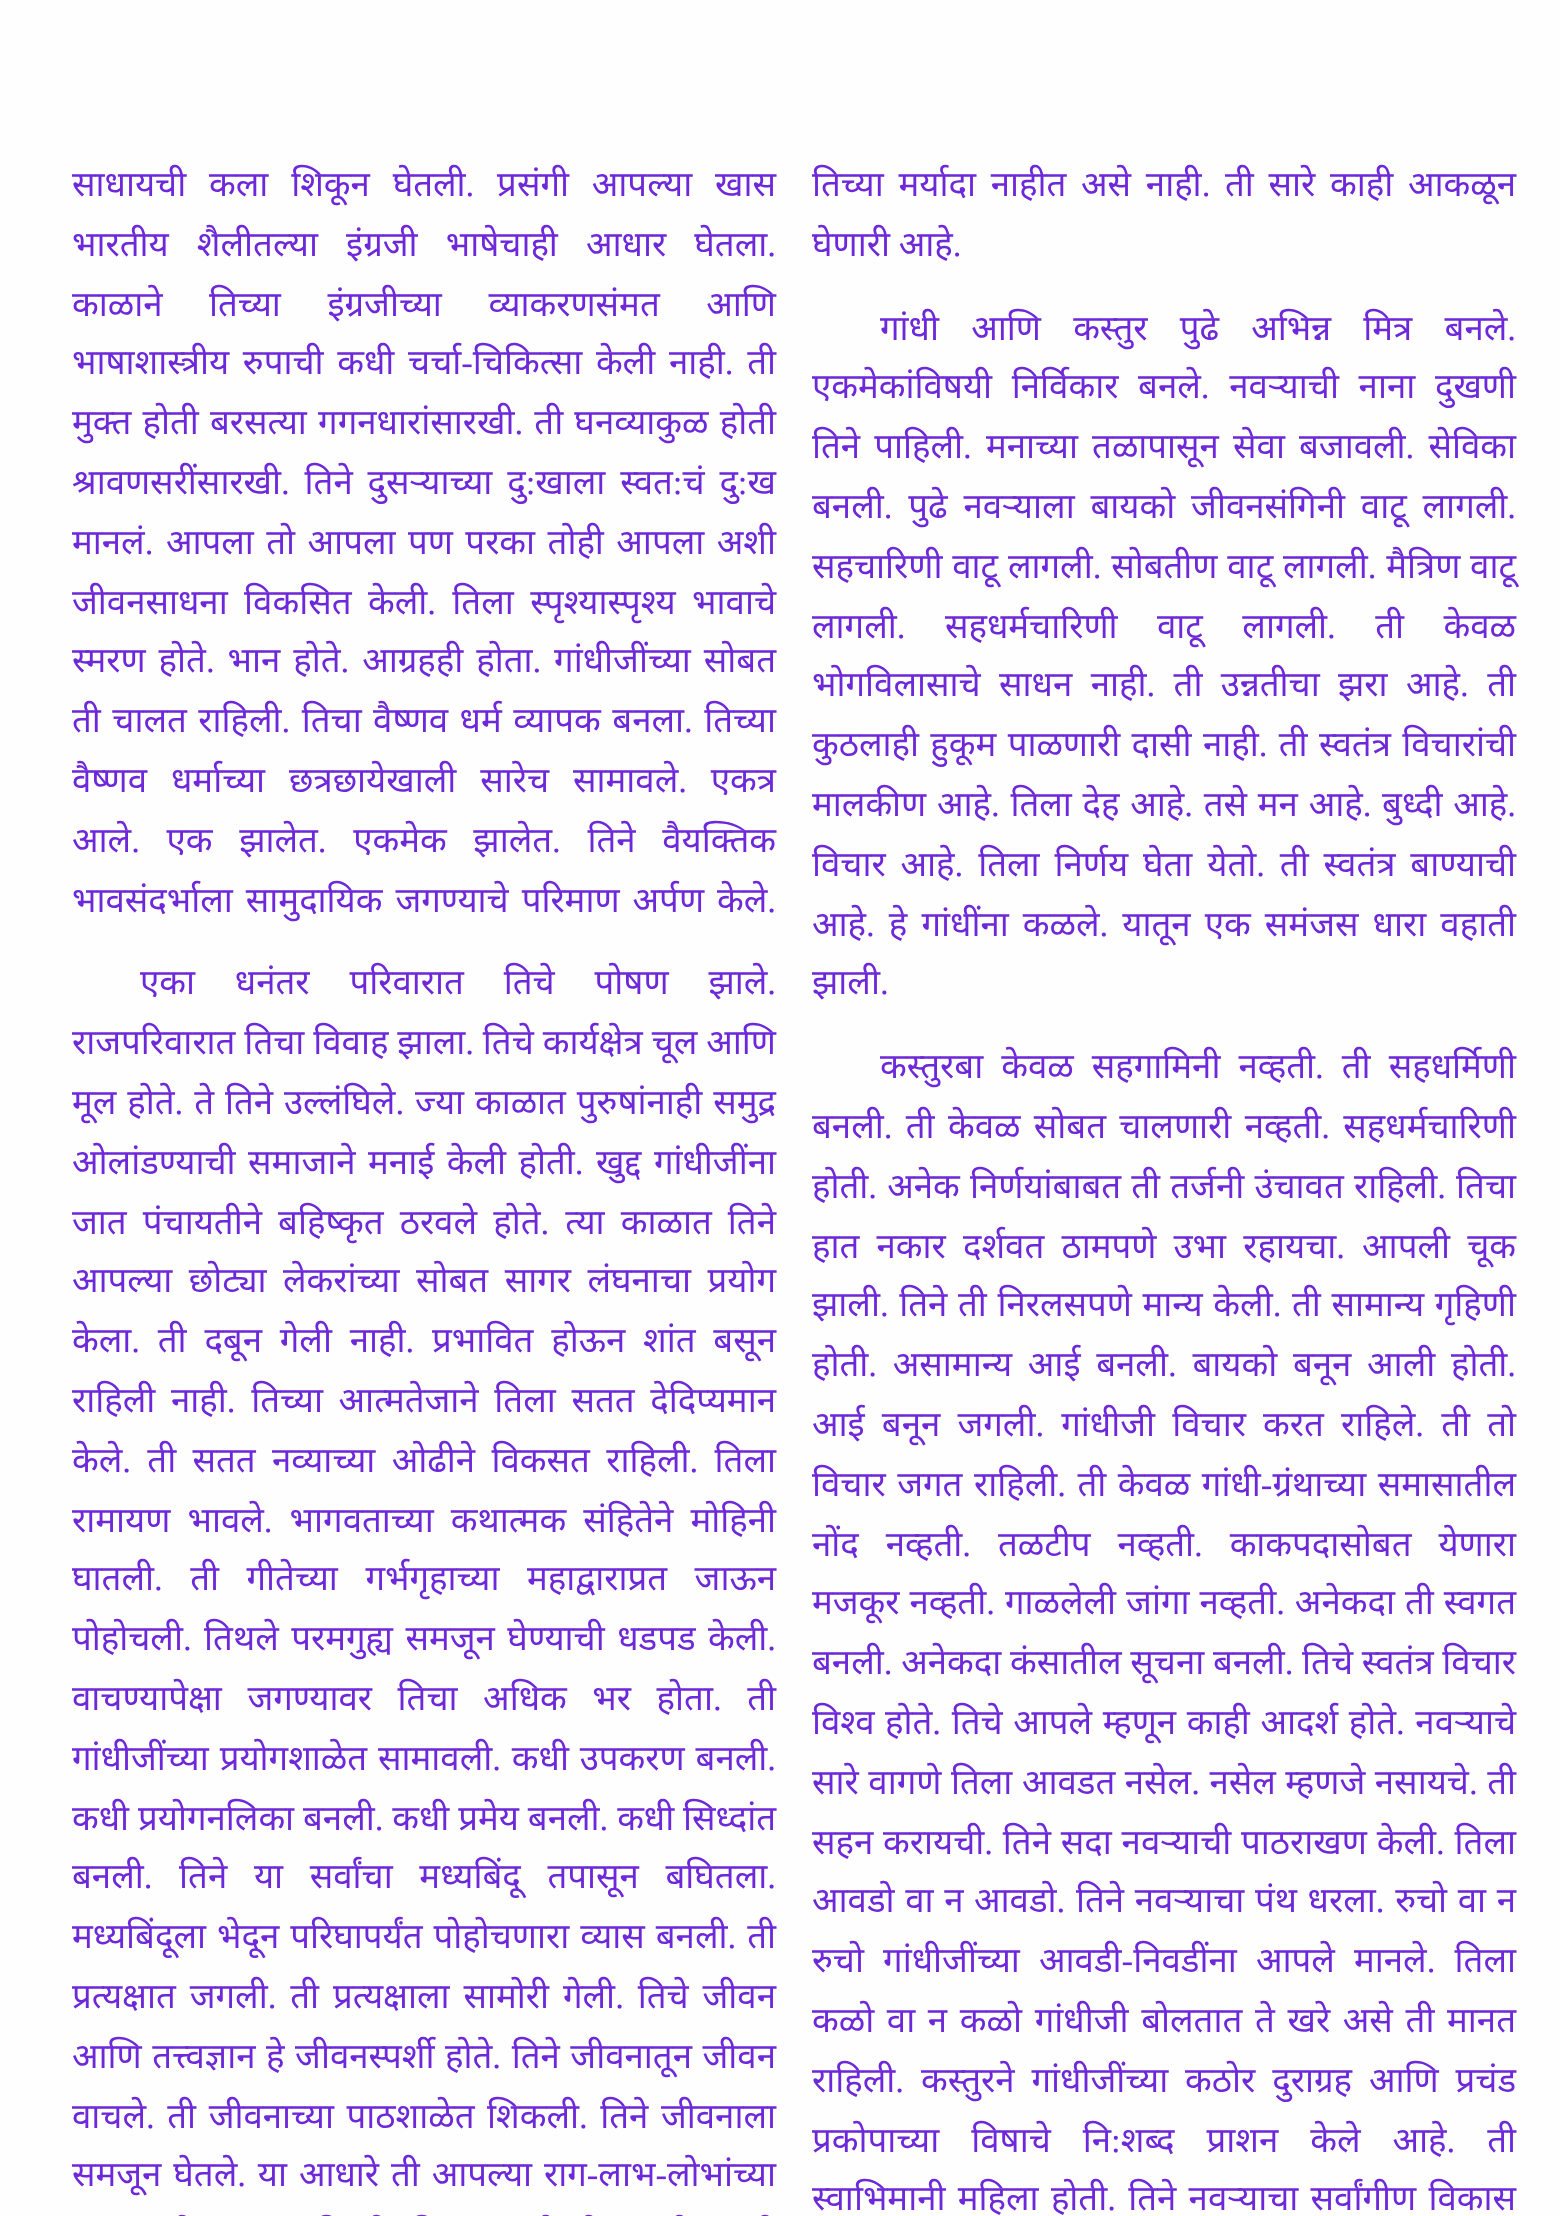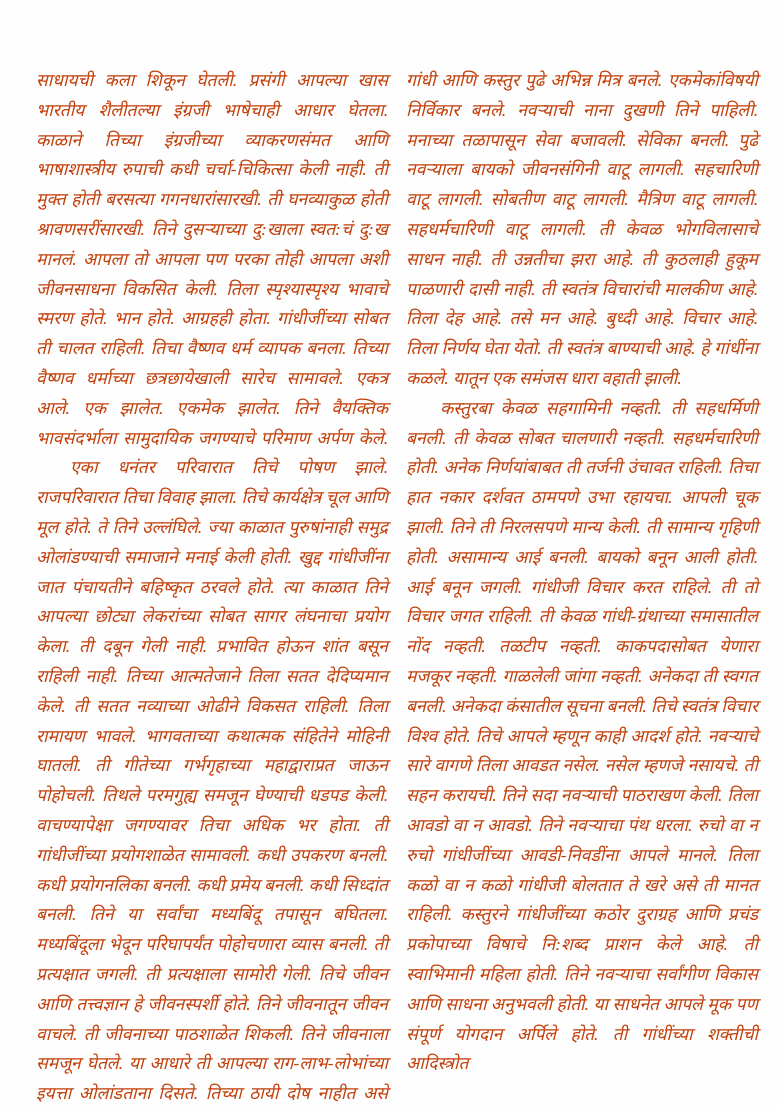--- a/index.html
+++ b/index.html
@@ -27,30 +27,29 @@
     flex-direction: row;
     align-items: flex-start;
     gap: 18px;
     height: 1000px;
   }
   .column {
     width: 352px;
     flex: 0 0 352px;
   }
   .para {
-    margin: 0 0 0 0;
+    margin: 12px 0 0 0;
     text-align: justify;
     text-justify: inter-word;
     font-size: 17.4px;
     line-height: 29.8px;
     letter-spacing: 0px;
     word-spacing: 0px;
-    color: #c2410c;
+    color: #6d28d9;
     font-weight: 500;
-    font-style: italic;
     -webkit-font-smoothing: none;
   }
   .para + .para {
     text-indent: 34px;
   }
   .para.cont {
     text-indent: 0;
   }
   .para.last-line-natural {
     text-align-last: left;
@@ -65,18 +64,19 @@
 
 <div class="page">
   <div class="columns">
 
     <div class="column">
       <p class="para cont flows">साधायची कला शिकून घेतली. प्रसंगी आपल्या खास भारतीय शैलीतल्या इंग्रजी भाषेचाही आधार घेतला. काळाने तिच्या इंग्रजीच्या व्याकरणसंमत आणि भाषाशास्त्रीय रुपाची कधी चर्चा-चिकित्सा केली नाही. ती मुक्त होती बरसत्या गगनधारांसारखी. ती घनव्याकुळ होती श्रावणसरींसारखी. तिने दुसऱ्याच्या दु:खाला स्वत:चं दु:ख मानलं. आपला तो आपला पण परका तोही आपला अशी जीवनसाधना विकसित केली. तिला स्पृश्यास्पृश्य भावाचे स्मरण होते. भान होते. आग्रहही होता. गांधीजींच्या सोबत ती चालत राहिली. तिचा वैष्णव धर्म व्यापक बनला. तिच्या वैष्णव धर्माच्या छत्रछायेखाली सारेच सामावले. एकत्र आले. एक झालेत. एकमेक झालेत. तिने वैयक्तिक भावसंदर्भाला सामुदायिक जगण्याचे परिमाण अर्पण केले.</p>
       <p class="para flows">एका धनंतर परिवारात तिचे पोषण झाले. राजपरिवारात तिचा विवाह झाला. तिचे कार्यक्षेत्र चूल आणि मूल होते. ते तिने उल्लंघिले. ज्या काळात पुरुषांनाही समुद्र ओलांडण्याची समाजाने मनाई केली होती. खुद्द गांधीजींना जात पंचायतीने बहिष्कृत ठरवले होते. त्या काळात तिने आपल्या छोट्या लेकरांच्या सोबत सागर लंघनाचा प्रयोग केला. ती दबून गेली नाही. प्रभावित होऊन शांत बसून राहिली नाही. तिच्या आत्मतेजाने तिला सतत देदिप्यमान केले. ती सतत नव्याच्या ओढीने विकसत राहिली. तिला रामायण भावले. भागवताच्या कथात्मक संहितेने मोहिनी घातली. ती गीतेच्या गर्भगृहाच्या महाद्वाराप्रत जाऊन पोहोचली. तिथले परमगुह्य समजून घेण्याची धडपड केली. वाचण्यापेक्षा जगण्यावर तिचा अधिक भर होता. ती गांधीजींच्या प्रयोगशाळेत सामावली. कधी उपकरण बनली. कधी प्रयोगनलिका बनली. कधी प्रमेय बनली. कधी सिध्दांत बनली. तिने या सर्वांचा मध्यबिंदू तपासून बघितला. मध्यबिंदूला भेदून परिघापर्यंत पोहोचणारा व्यास बनली. ती प्रत्यक्षात जगली. ती प्रत्यक्षाला सामोरी गेली. तिचे जीवन आणि तत्त्वज्ञान हे जीवनस्पर्शी होते. तिने जीवनातून जीवन वाचले. ती जीवनाच्या पाठशाळेत शिकली. तिने जीवनाला समजून घेतले. या आधारे ती आपल्या राग-लाभ-लोभांच्या इयत्ता ओलांडताना दिसते. तिच्या ठायी दोष नाहीत असे नाही.</p>
     </div>
 
     <div class="column">
+      <p class="para cont last-line-natural">तिच्या मर्यादा नाहीत असे नाही. ती सारे काही आकळून घेणारी आहे.</p>
       <p class="para last-line-natural">गांधी आणि कस्तुर पुढे अभिन्न मित्र बनले. एकमेकांविषयी निर्विकार बनले. नवऱ्याची नाना दुखणी तिने पाहिली. मनाच्या तळापासून सेवा बजावली. सेविका बनली. पुढे नवऱ्याला बायको जीवनसंगिनी वाटू लागली. सहचारिणी वाटू लागली. सोबतीण वाटू लागली. मैत्रिण वाटू लागली. सहधर्मचारिणी वाटू लागली. ती केवळ भोगविलासाचे साधन नाही. ती उन्नतीचा झरा आहे. ती कुठलाही हुकूम पाळणारी दासी नाही. ती स्वतंत्र विचारांची मालकीण आहे. तिला देह आहे. तसे मन आहे. बुध्दी आहे. विचार आहे. तिला निर्णय घेता येतो. ती स्वतंत्र बाण्याची आहे. हे गांधींना कळले. यातून एक समंजस धारा वहाती झाली.</p>
       <p class="para flows">कस्तुरबा केवळ सहगामिनी नव्हती. ती सहधर्मिणी बनली. ती केवळ सोबत चालणारी नव्हती. सहधर्मचारिणी होती. अनेक निर्णयांबाबत ती तर्जनी उंचावत राहिली. तिचा हात नकार दर्शवत ठामपणे उभा रहायचा. आपली चूक झाली. तिने ती निरलसपणे मान्य केली. ती सामान्य गृहिणी होती. असामान्य आई बनली. बायको बनून आली होती. आई बनून जगली. गांधीजी विचार करत राहिले. ती तो विचार जगत राहिली. ती केवळ गांधी-ग्रंथाच्या समासातील नोंद नव्हती. तळटीप नव्हती. काकपदासोबत येणारा मजकूर नव्हती. गाळलेली जांगा नव्हती. अनेकदा ती स्वगत बनली. अनेकदा कंसातील सूचना बनली. तिचे स्वतंत्र विचार विश्व होते. तिचे आपले म्हणून काही आदर्श होते. नवऱ्याचे सारे वागणे तिला आवडत नसेल. नसेल म्हणजे नसायचे. ती सहन करायची. तिने सदा नवऱ्याची पाठराखण केली. तिला आवडो वा न आवडो. तिने नवऱ्याचा पंथ धरला. रुचो वा न रुचो गांधीजींच्या आवडी-निवडींना आपले मानले. तिला कळो वा न कळो गांधीजी बोलतात ते खरे असे ती मानत राहिली. कस्तुरने गांधीजींच्या कठोर दुराग्रह आणि प्रचंड प्रकोपाच्या विषाचे नि:शब्द प्राशन केले आहे. ती स्वाभिमानी महिला होती. तिने नवऱ्याचा सर्वांगीण विकास आणि साधना अनुभवली होती. या साधनेत आपले मूक पण संपूर्ण योगदान अर्पिले होते. ती गांधींच्या शक्तीची आदिस्त्रोत</p>
     </div>
 
   </div>
 </div>
 
 </body></html>

